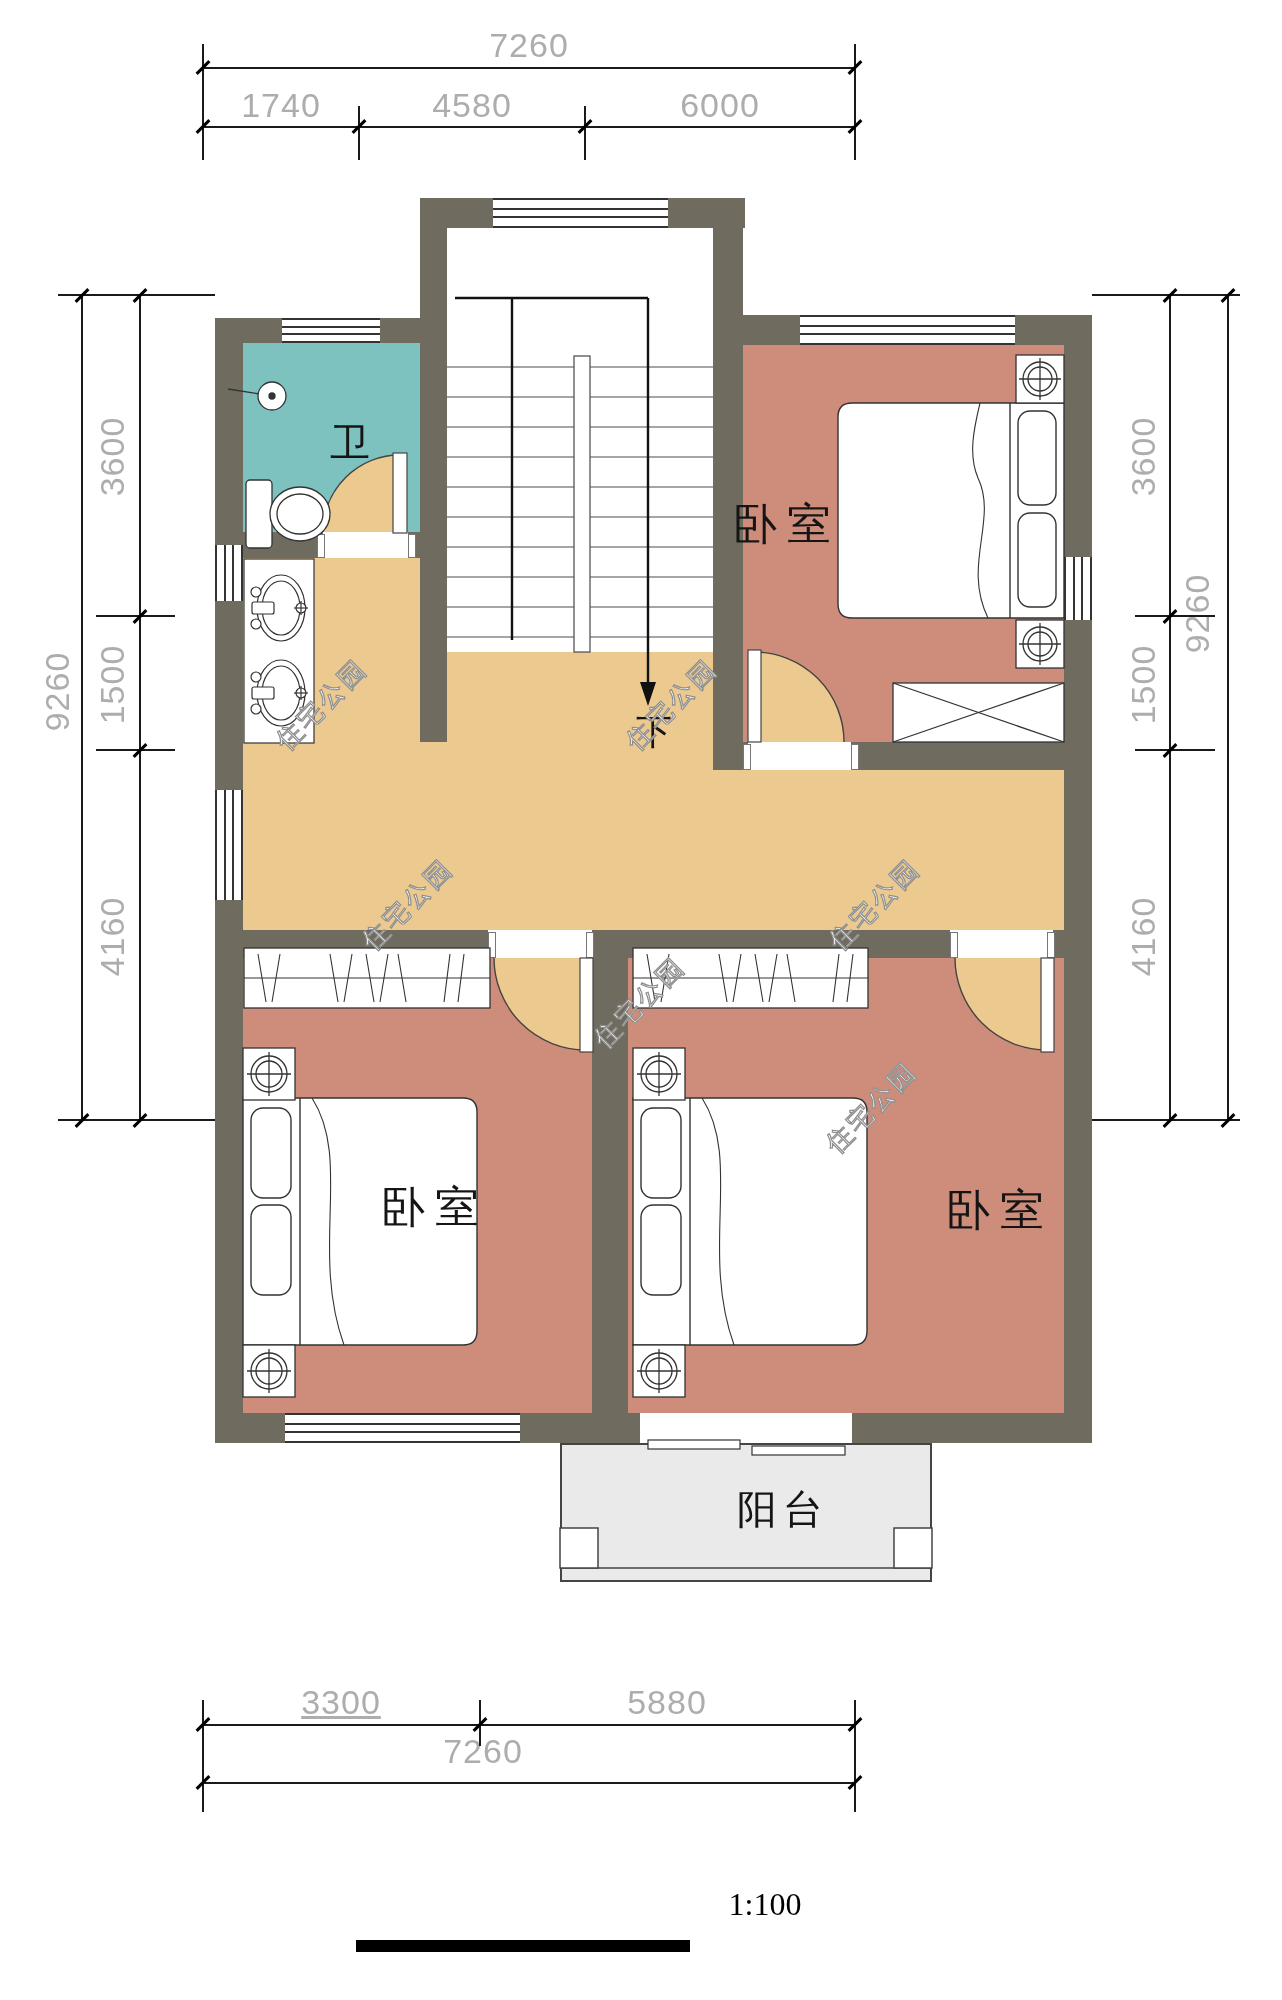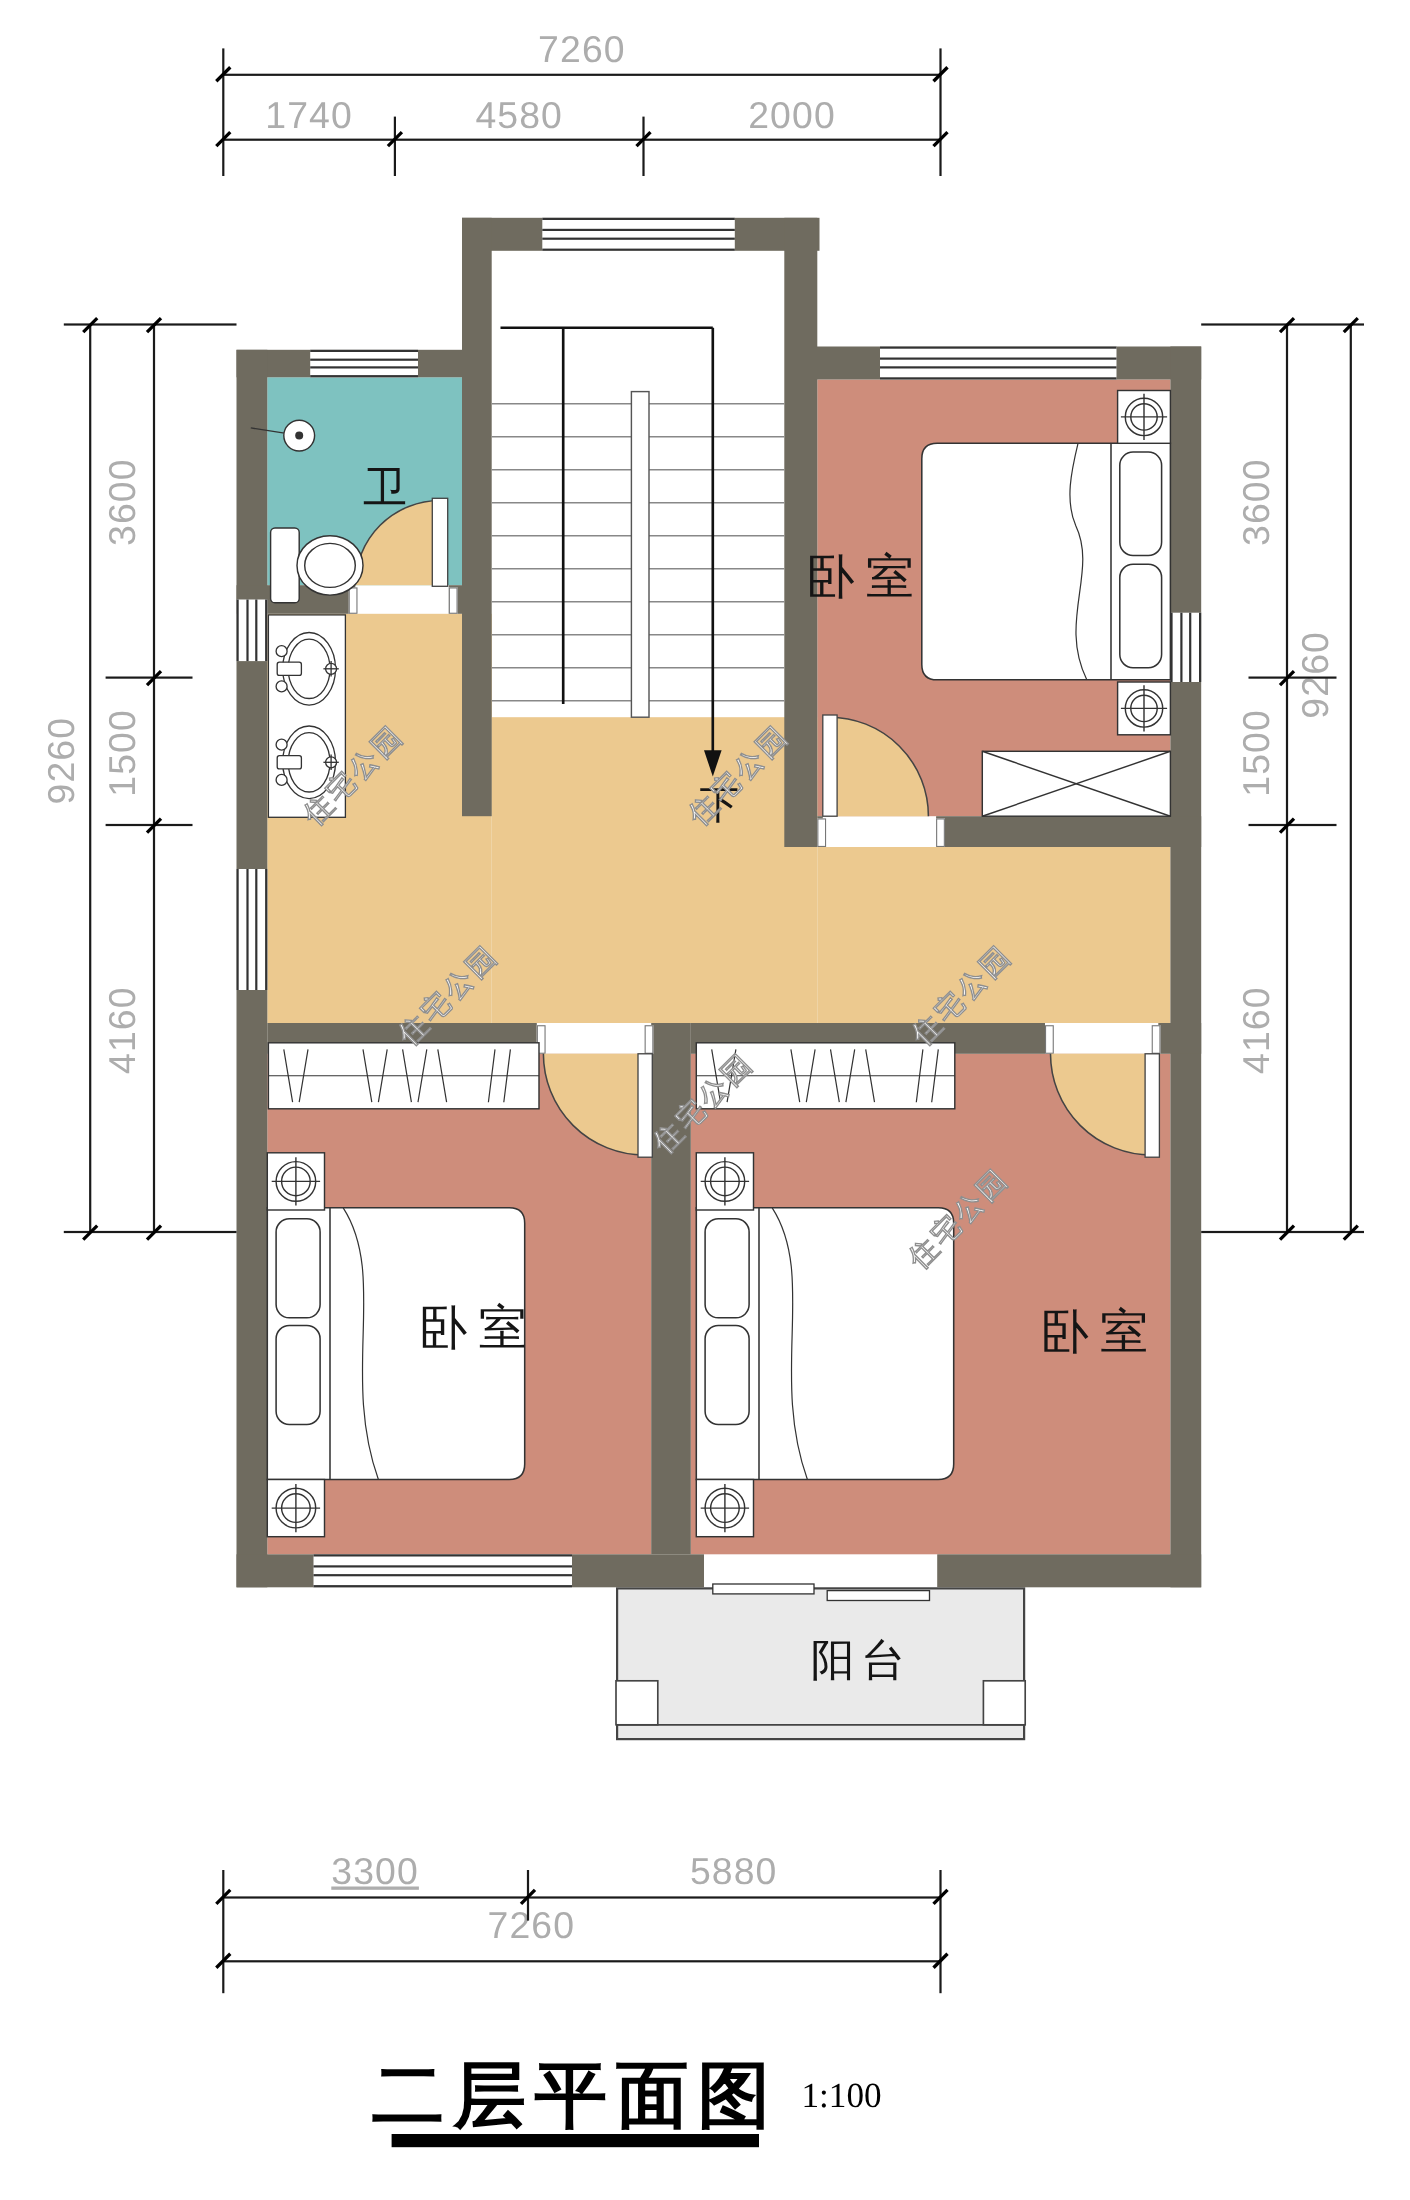--- a/index.html
+++ b/index.html
@@ -236,21 +236,21 @@
   <div class="wm" style="left:592px;top:687px;">住宅公园</div>
   <div class="wm" style="left:328px;top:887px;">住宅公园</div>
   <div class="wm" style="left:795px;top:887px;">住宅公园</div>
   <div class="wm" style="left:560px;top:985px;">住宅公园</div>
   <div class="wm" style="left:792px;top:1090px;">住宅公园</div>
 
   <div class="dim" style="left:459px;top:26px;width:140px;">7260</div>
   <div class="dl" style="left:203px;top:67px;width:652px;height:2px;"></div>
   <div class="dim" style="left:211px;top:86px;width:140px;">1740</div>
   <div class="dim" style="left:402px;top:86px;width:140px;">4580</div>
-  <div class="dim" style="left:650px;top:86px;width:140px;">2000</div>
+  <div class="dim" style="left:650px;top:86px;width:140px;">6000</div>
   <div class="dl" style="left:203px;top:126px;width:652px;height:2px;"></div>
   <div class="dl" style="left:202px;top:44px;width:2px;height:116px;"></div>
   <div class="dl" style="left:358px;top:106px;width:2px;height:54px;"></div>
   <div class="dl" style="left:584px;top:106px;width:2px;height:54px;"></div>
   <div class="dl" style="left:854px;top:44px;width:2px;height:116px;"></div>
   <div class="tick" style="left:194px;top:66px;"></div>
   <div class="tick" style="left:846px;top:66px;"></div>
   <div class="tick" style="left:194px;top:125px;"></div>
   <div class="tick" style="left:350px;top:125px;"></div>
   <div class="tick" style="left:576px;top:125px;"></div>
@@ -297,17 +297,16 @@
   <div class="dl" style="left:1135px;top:615px;width:80px;height:2px;"></div>
   <div class="dl" style="left:1135px;top:749px;width:80px;height:2px;"></div>
   <div class="dl" style="left:1092px;top:1119px;width:148px;height:2px;"></div>
   <div class="tick" style="left:1161px;top:294px;"></div>
   <div class="tick" style="left:1219px;top:294px;"></div>
   <div class="tick" style="left:1161px;top:615px;"></div>
   <div class="tick" style="left:1161px;top:749px;"></div>
   <div class="tick" style="left:1161px;top:1119px;"></div>
   <div class="tick" style="left:1219px;top:1119px;"></div>
 
-  <div class="ttl" style="left:323px;top:1860px;width:400px;font-size:66px;letter-spacing:8px;">二层平面图</div>
   <div class="abs" style="left:356px;top:1940px;width:334px;height:12px;background:#000;z-index:6;"></div>
   <div class="ttl" style="left:700px;top:1886px;width:130px;font-size:32px;font-weight:400;">1:100</div>
 
 </div>
 
 </body></html>

